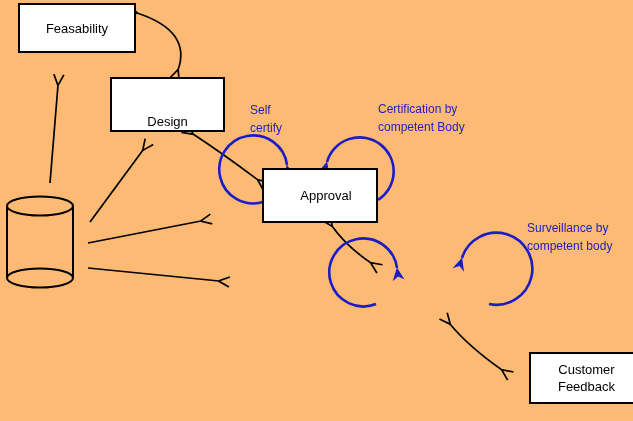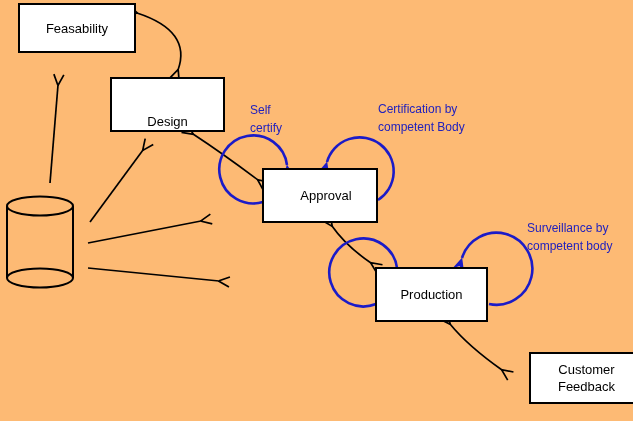--- a/index.html
+++ b/index.html
@@ -69,23 +69,20 @@
 
   <div class="node node-feasability">
     <span>Feasability</span>
   </div>
   <div class="node node-design">
     <span>Design</span>
   </div>
   <div class="node node-approval">
     <span>Approval</span>
   </div>
-  <div class="node node-production">
-    <span>Production</span>
-  </div>
   <div class="node node-customer">
     <span>Customer
 Feedback</span>
   </div>
 
 
   <div class="blue-label lbl-self">Self
 certify</div>
   <div class="blue-label lbl-cert">Certification by
 competent Body</div>

